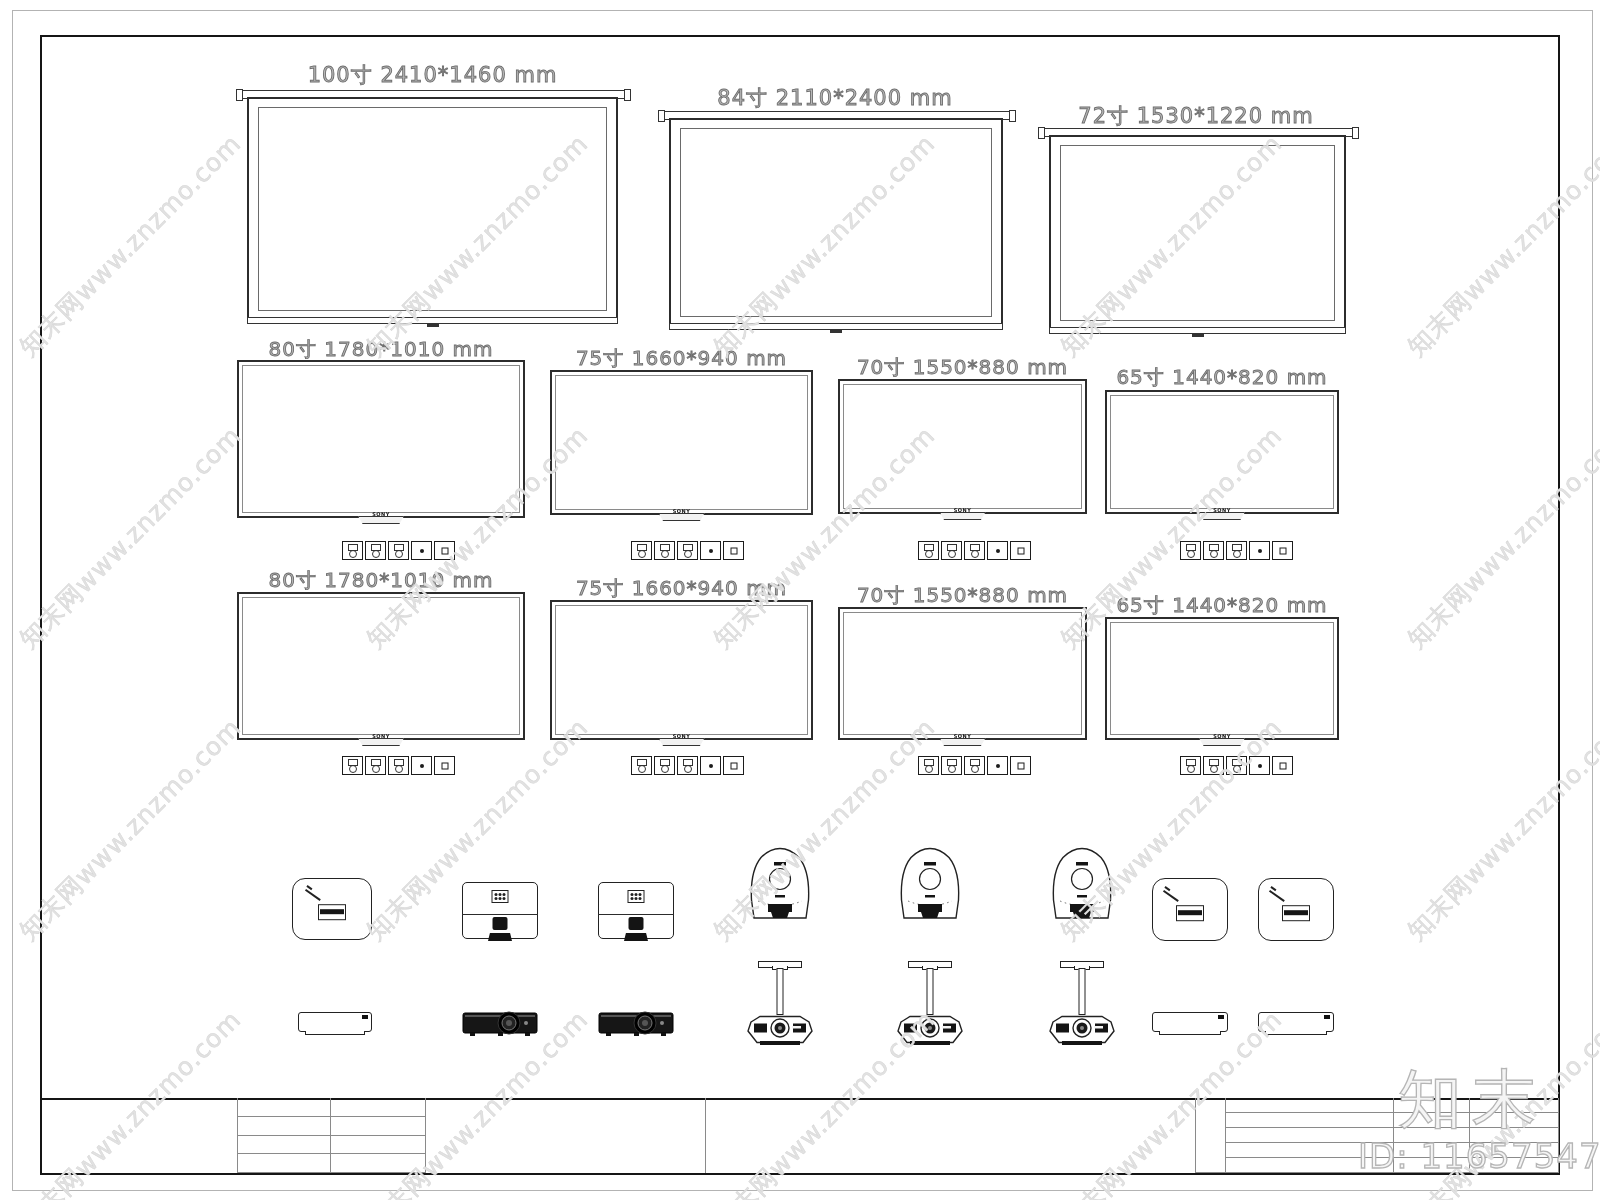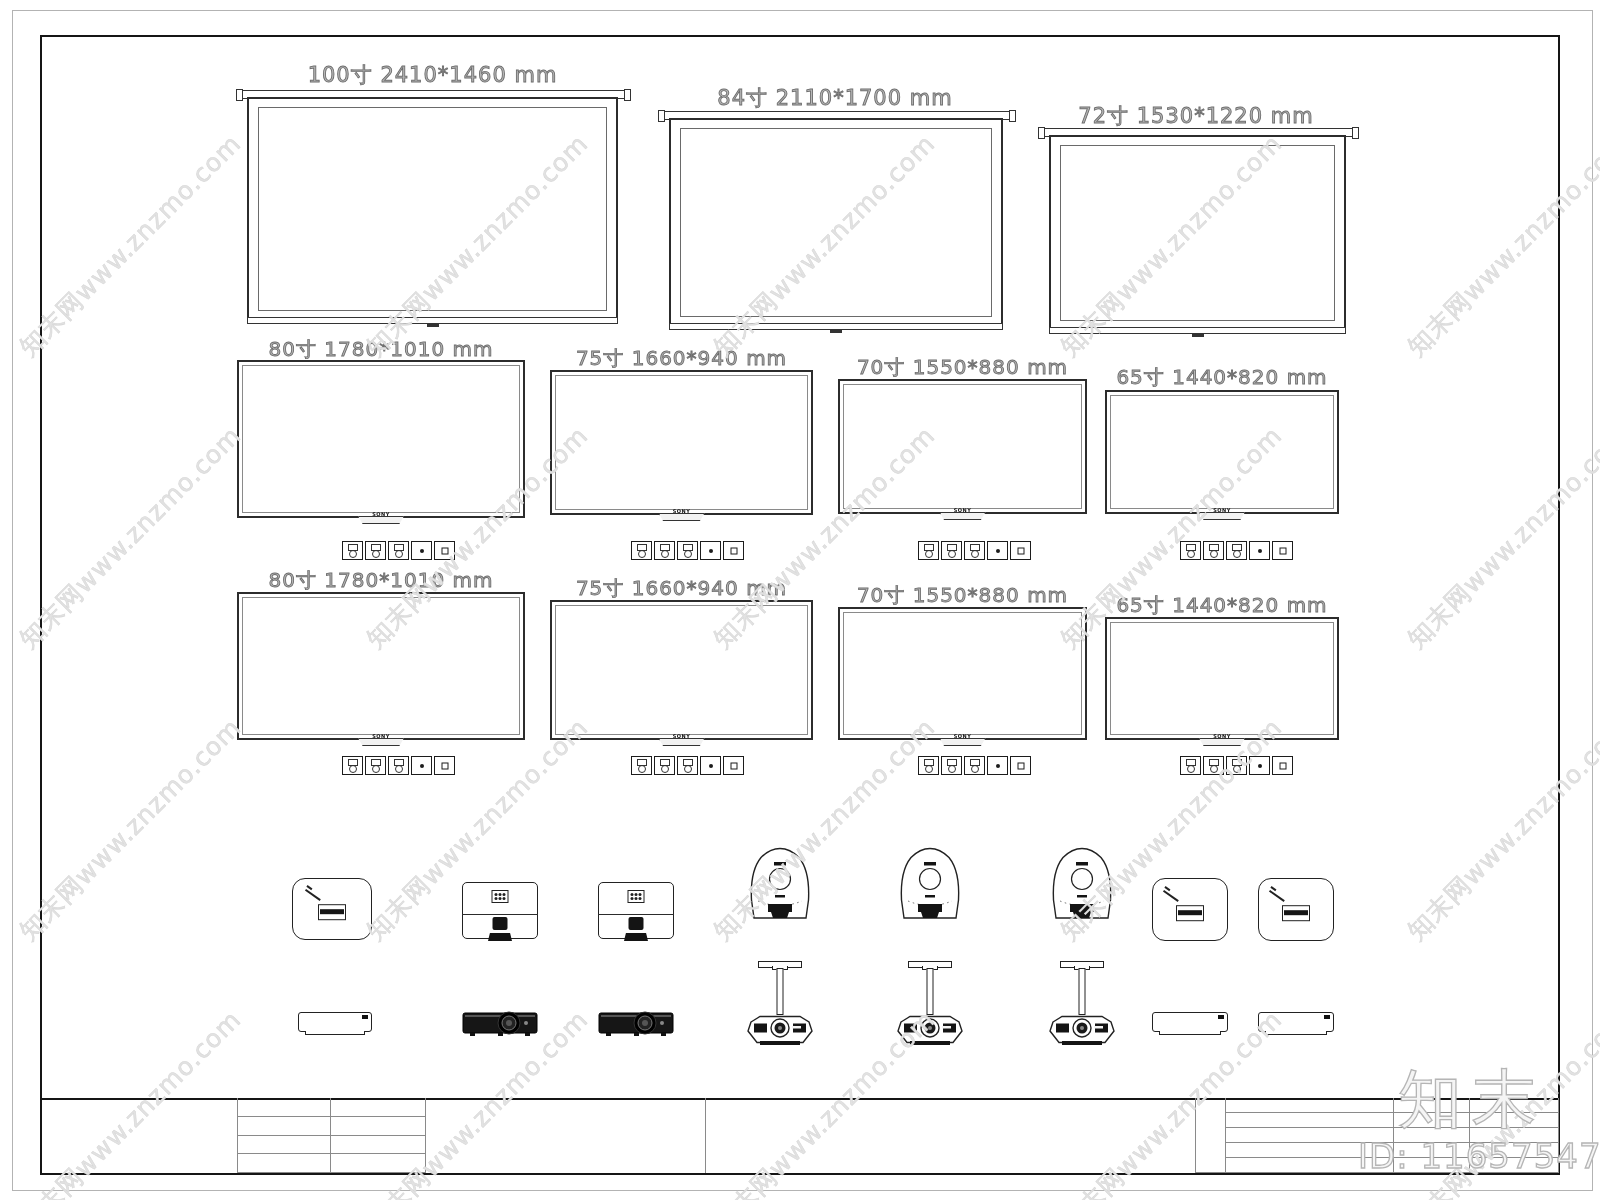--- a/index.html
+++ b/index.html
@@ -102,21 +102,21 @@
     <div>
       <div class="lbl lbl-screen" style="left:240px;top:61px;width:385px">100寸 2410*1460 mm</div>
       <div class="ps-bar" style="left:240px;top:90px;width:385px;height:7px"></div>
       <div class="ps-body" style="left:247px;top:97px;width:371px;height:225px">
         <div class="ps-surface"></div>
         <div class="ps-weight"></div>
       </div>
     </div>
 
     <div>
-      <div class="lbl lbl-screen" style="left:660px;top:84px;width:350px">84寸 2110*1700 mm</div>
+      <div class="lbl lbl-screen" style="left:660px;top:84px;width:350px">84寸 2110*2400 mm</div>
       <div class="ps-bar" style="left:662px;top:111px;width:348px;height:7px"></div>
       <div class="ps-body" style="left:669px;top:118px;width:334px;height:210px">
         <div class="ps-surface"></div>
         <div class="ps-weight"></div>
       </div>
     </div>
 
     <div>
       <div class="lbl lbl-screen" style="left:1040px;top:102px;width:312px">72寸 1530*1220 mm</div>
       <div class="ps-bar" style="left:1042px;top:128px;width:311px;height:7px"></div>

